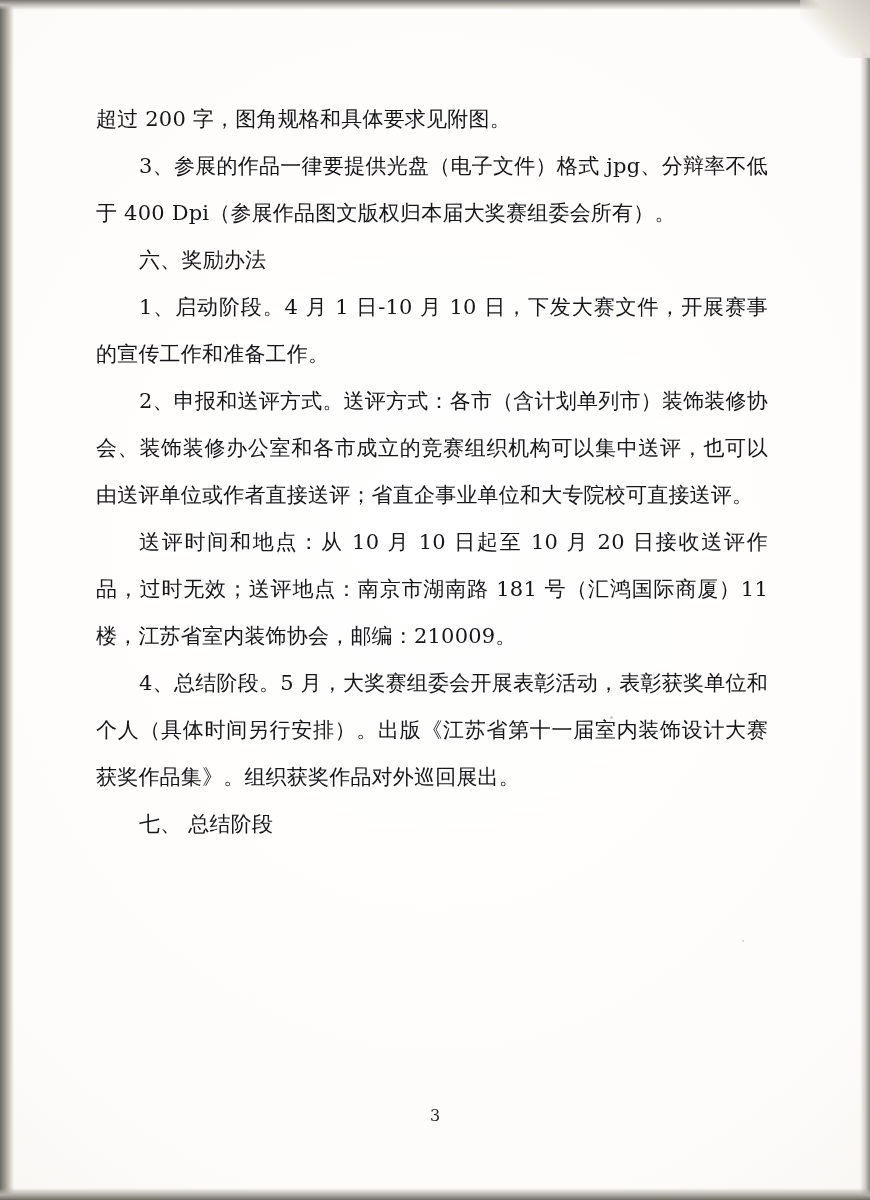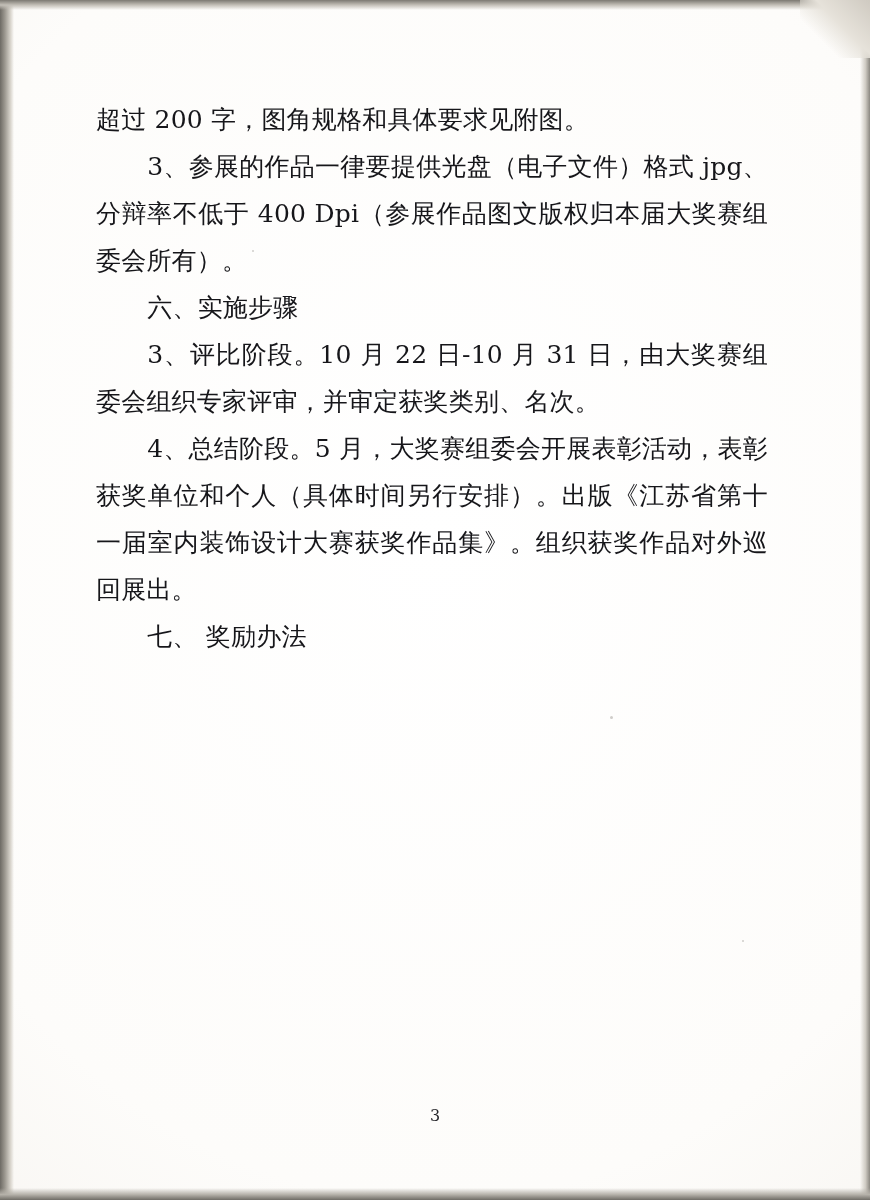--- a/index.html
+++ b/index.html
@@ -75,21 +75,21 @@
 
   .content {
     position: absolute;
     left: 96px;
     top: 96px;
     width: 672px;
   }
 
   p.para {
     margin: 0 0 0 0;
-    font-size: 25px;
+    font-size: 21px;
     line-height: 47px;
     color: #16161a;
     text-align: justify;
     text-justify: inter-ideograph;
     letter-spacing: 0.2px;
   }
   p.indent {
     text-indent: 2.05em;
   }
 
@@ -126,20 +126,22 @@
   <div class="ghost" style="left:500px; top:112px;">　　　　　</div>
   <div class="ghost" style="left:120px; top:520px;">　　　</div>
 
   <div class="speck" style="left:610px; top:716px; width:3px; height:3px;"></div>
   <div class="speck" style="left:252px; top:250px; width:2px; height:2px;"></div>
   <div class="speck" style="left:742px; top:940px; width:2px; height:2px;"></div>
 
   <div class="content">
     <p class="para">超过 200 字，图角规格和具体要求见附图。</p>
     <p class="para indent">3、参展的作品一律要提供光盘（电子文件）格式 jpg、分辩率不低于 400 Dpi（参展作品图文版权归本届大奖赛组委会所有）。</p>
-    <p class="para indent">六、实施步骤</p>
-    <p class="para indent">3、评比阶段。10 月 22 日-10 月 31 日，由大奖赛组委会组织专家评审，并审定获奖类别、名次。</p>
+    <p class="para indent">六、奖励办法</p>
+    <p class="para indent">1、启动阶段。4 月 1 日-10 月 10 日，下发大赛文件，开展赛事的宣传工作和准备工作。</p>
+    <p class="para indent">2、申报和送评方式。送评方式：各市（含计划单列市）装饰装修协会、装饰装修办公室和各市成立的竞赛组织机构可以集中送评，也可以由送评单位或作者直接送评；省直企事业单位和大专院校可直接送评。</p>
+    <p class="para indent">送评时间和地点：从 10 月 10 日起至 10 月 20 日接收送评作品，过时无效；送评地点：南京市湖南路 181 号（汇鸿国际商厦）11 楼，江苏省室内装饰协会，邮编：210009。</p>
     <p class="para indent">4、总结阶段。5 月，大奖赛组委会开展表彰活动，表彰获奖单位和个人（具体时间另行安排）。出版《江苏省第十一届室内装饰设计大赛获奖作品集》。组织获奖作品对外巡回展出。</p>
-    <p class="para indent">七、 奖励办法</p>
+    <p class="para indent">七、 总结阶段</p>
   </div>
 
   <div class="pagenum">3</div>
 </div>
 
 </body></html>

